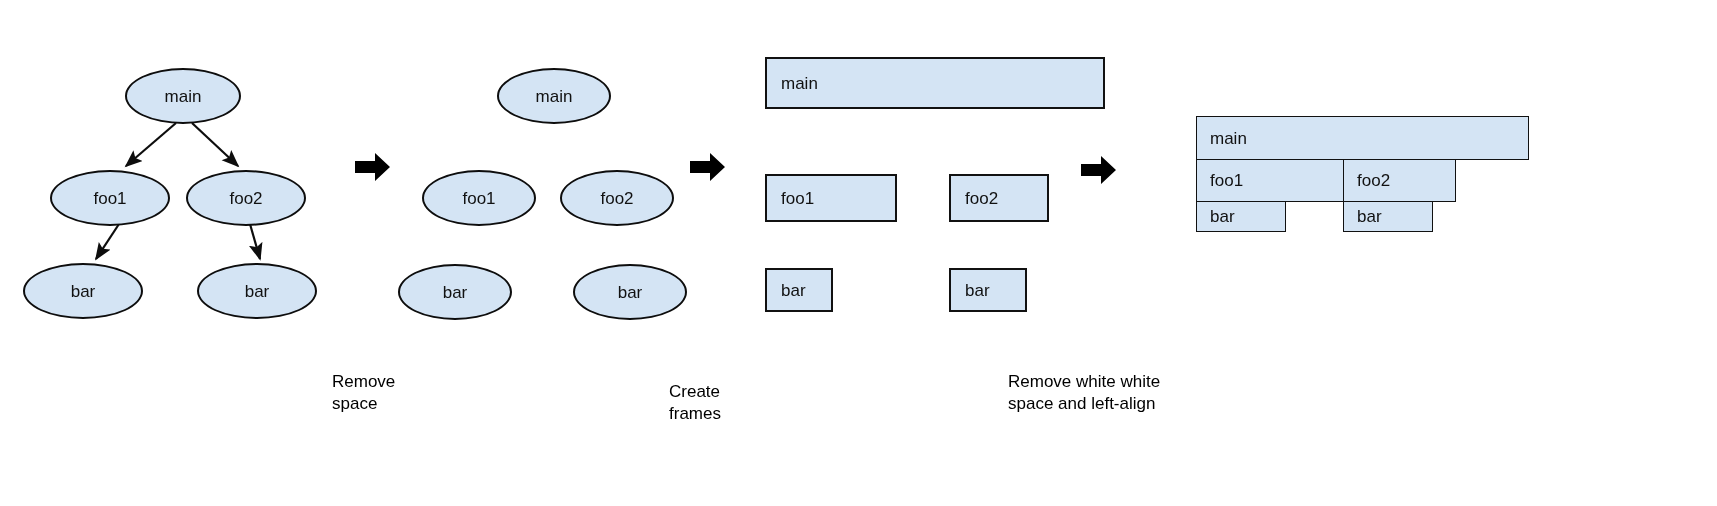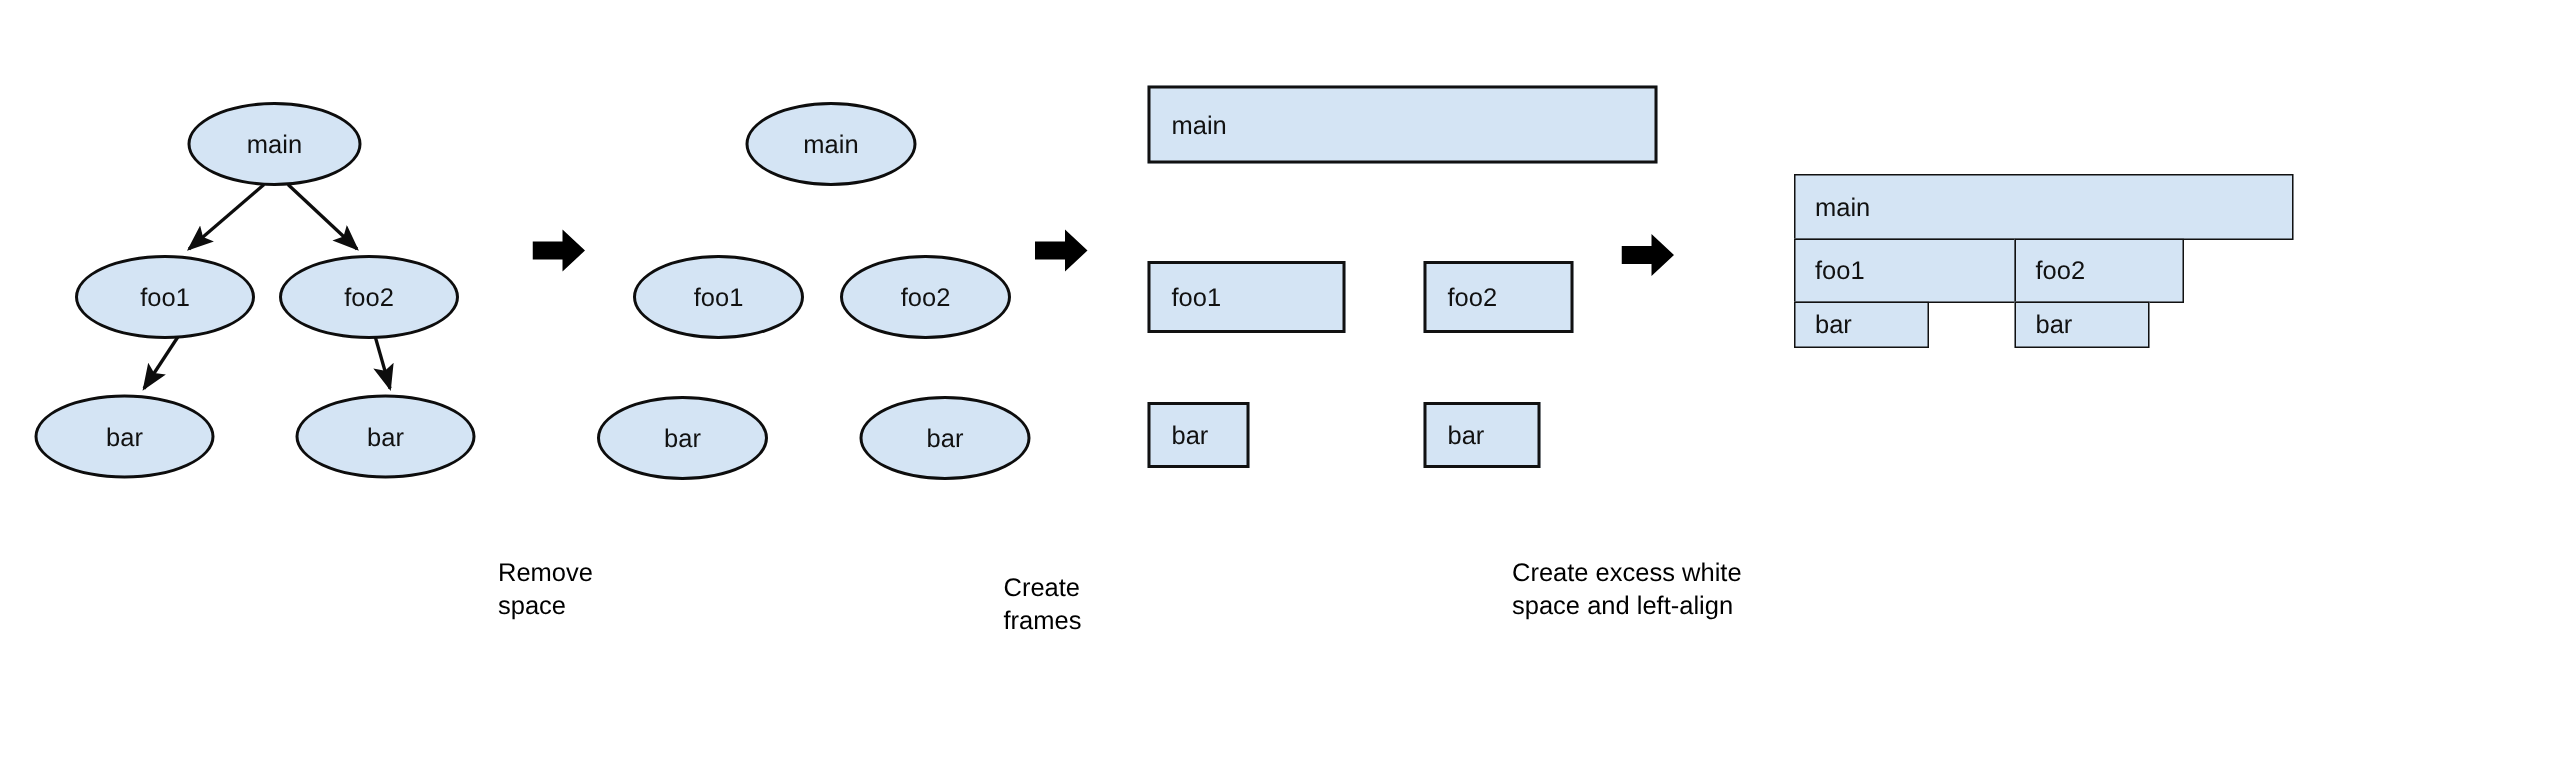--- a/index.html
+++ b/index.html
@@ -175,16 +175,16 @@
     <span>bar</span>
   </div>
   <div class="frame-box" style="left:1343px; top:201px; width:90px; height:31px;">
     <span>bar</span>
   </div>
 
   <div class="caption" style="left:332px; top:371px;">Remove
 space</div>
   <div class="caption" style="left:669px; top:381px;">Create
 frames</div>
-  <div class="caption" style="left:1008px; top:371px;">Create excess white
+  <div class="caption" style="left:1008px; top:371px;">Remove white white
 space and left-align</div>
 
 </div>
 
 </body></html>

